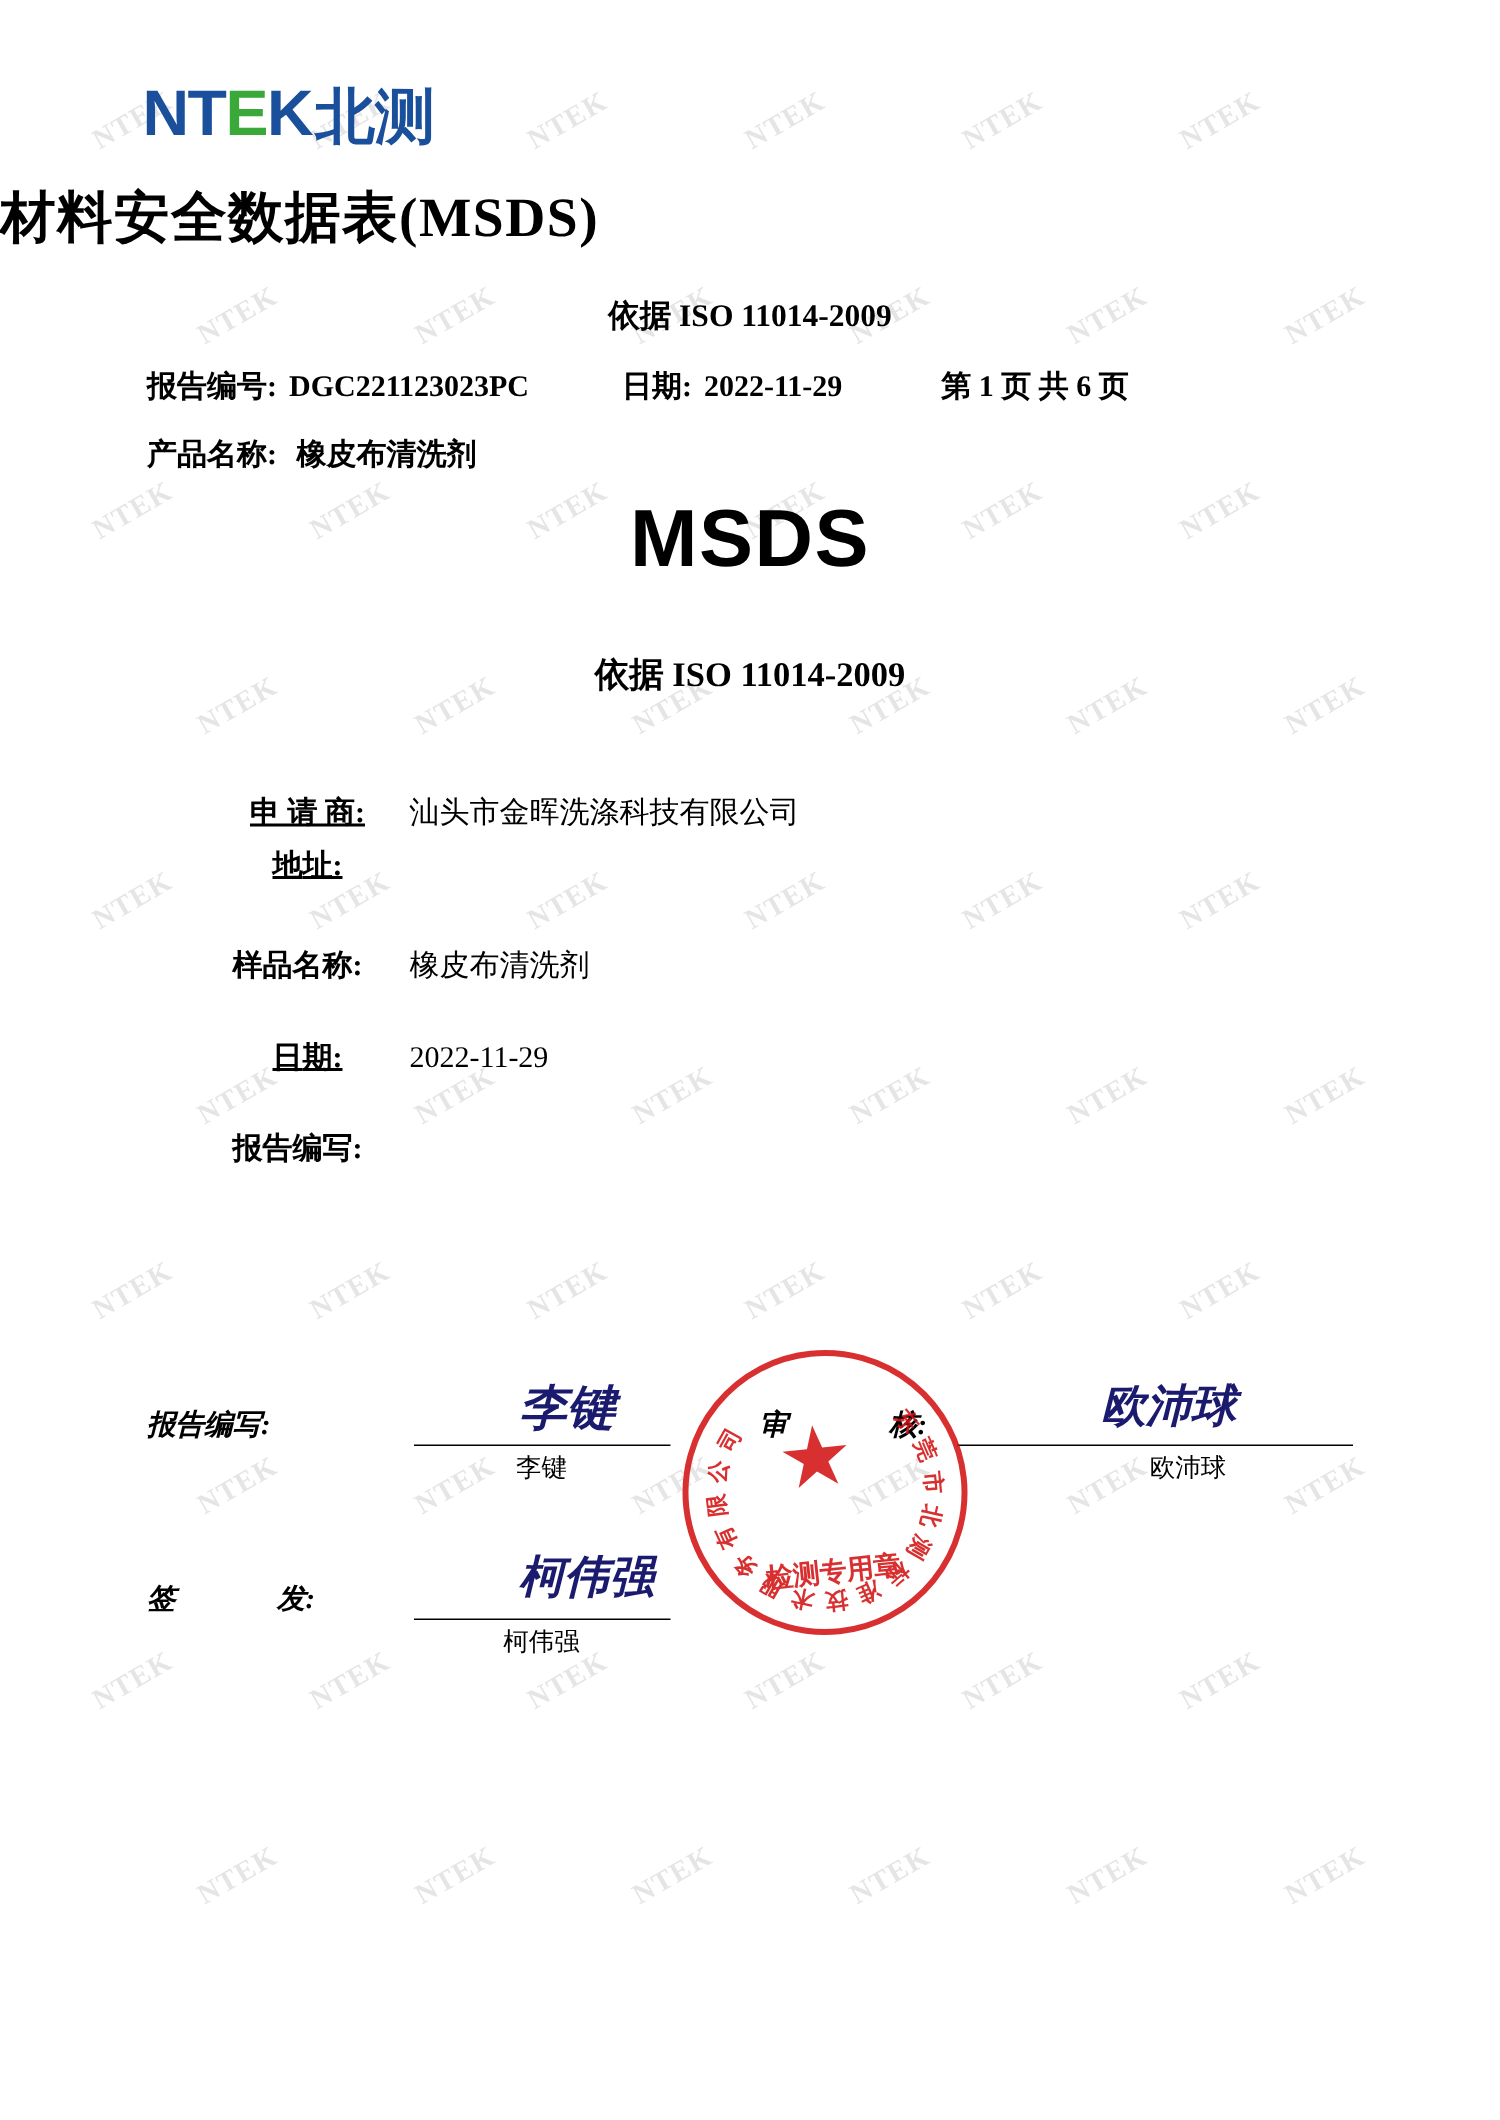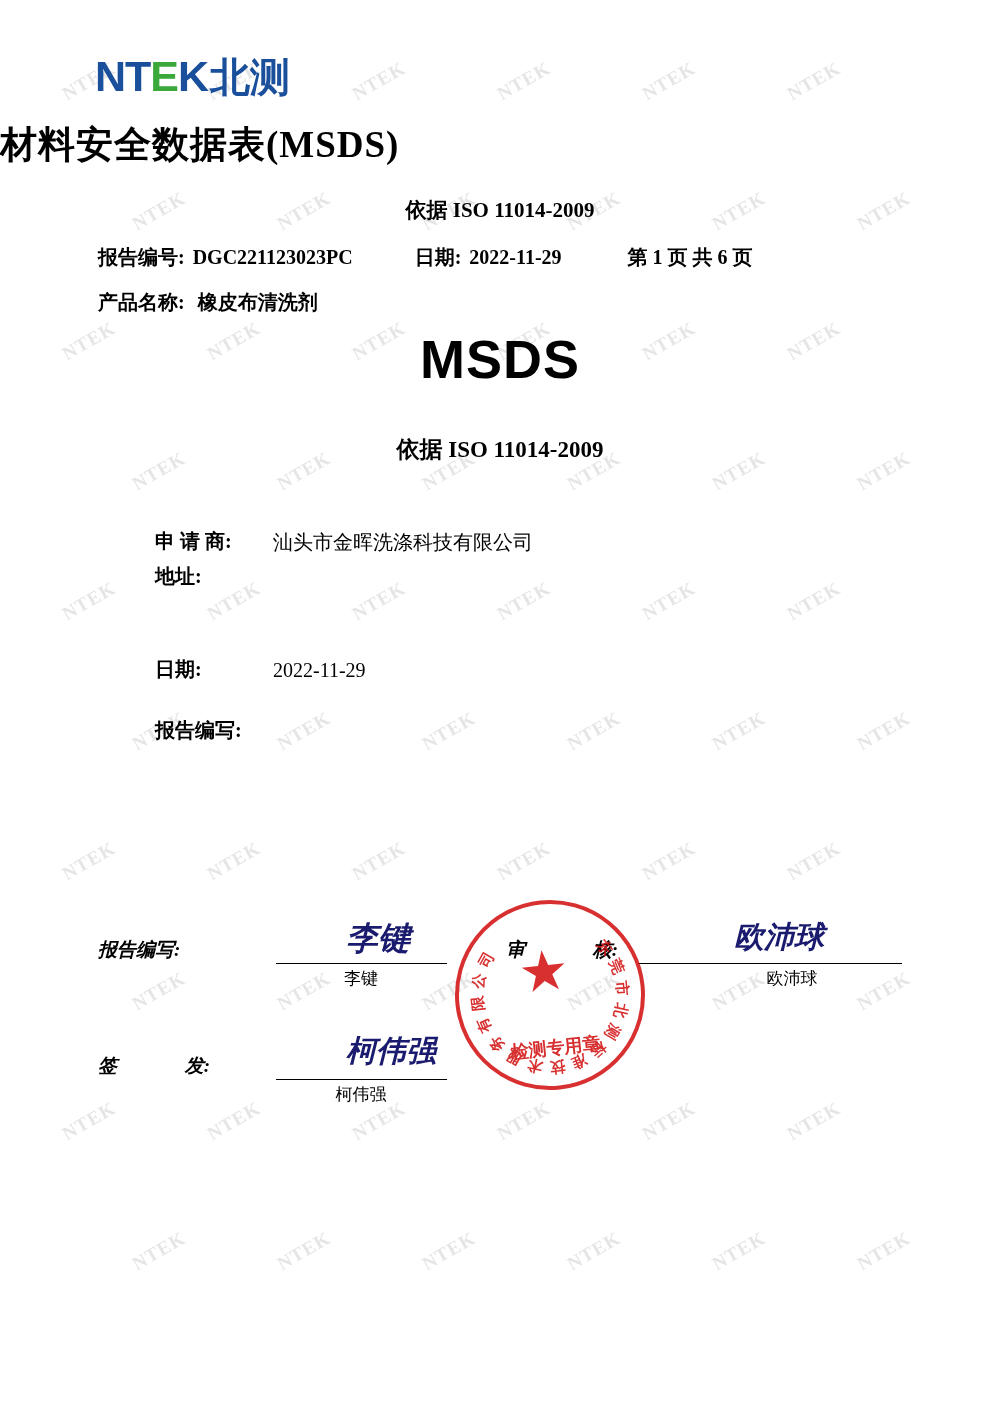--- a/index.html
+++ b/index.html
@@ -137,23 +137,24 @@
     margin-bottom: 6px;
   }
   .info-label {
     width: 118px;
     flex: 0 0 118px;
     font-weight: bold;
     letter-spacing: 0px;
   }
   .info-label.spread {
     display: flex;
-    justify-content: flex-start;
+    justify-content: center;
     padding-right: 18px;
     box-sizing: border-box;
+    text-decoration: underline;
   }
   .info-value {
     flex: 1;
     line-height: 1.45;
   }
   .gap-lg { height: 34px; }
   .gap-md { height: 26px; }
 
   
   .sig-area {
@@ -365,20 +366,24 @@
 
       <div class="info-row">
         <div class="info-label spread">
           <span>地</span>
           <span>址:</span>
         </div>
       </div>
 
       <div class="gap-lg"></div>
 
+      <div class="info-row">
+        <div class="info-label">样品名称:</div>
+        <div class="info-value">橡皮布清洗剂</div>
+      </div>
 
       <div class="gap-md"></div>
 
       <div class="info-row">
         <div class="info-label spread">
           <span>日</span>
           <span>期:</span>
         </div>
         <div class="info-value">2022-11-29</div>
       </div>

